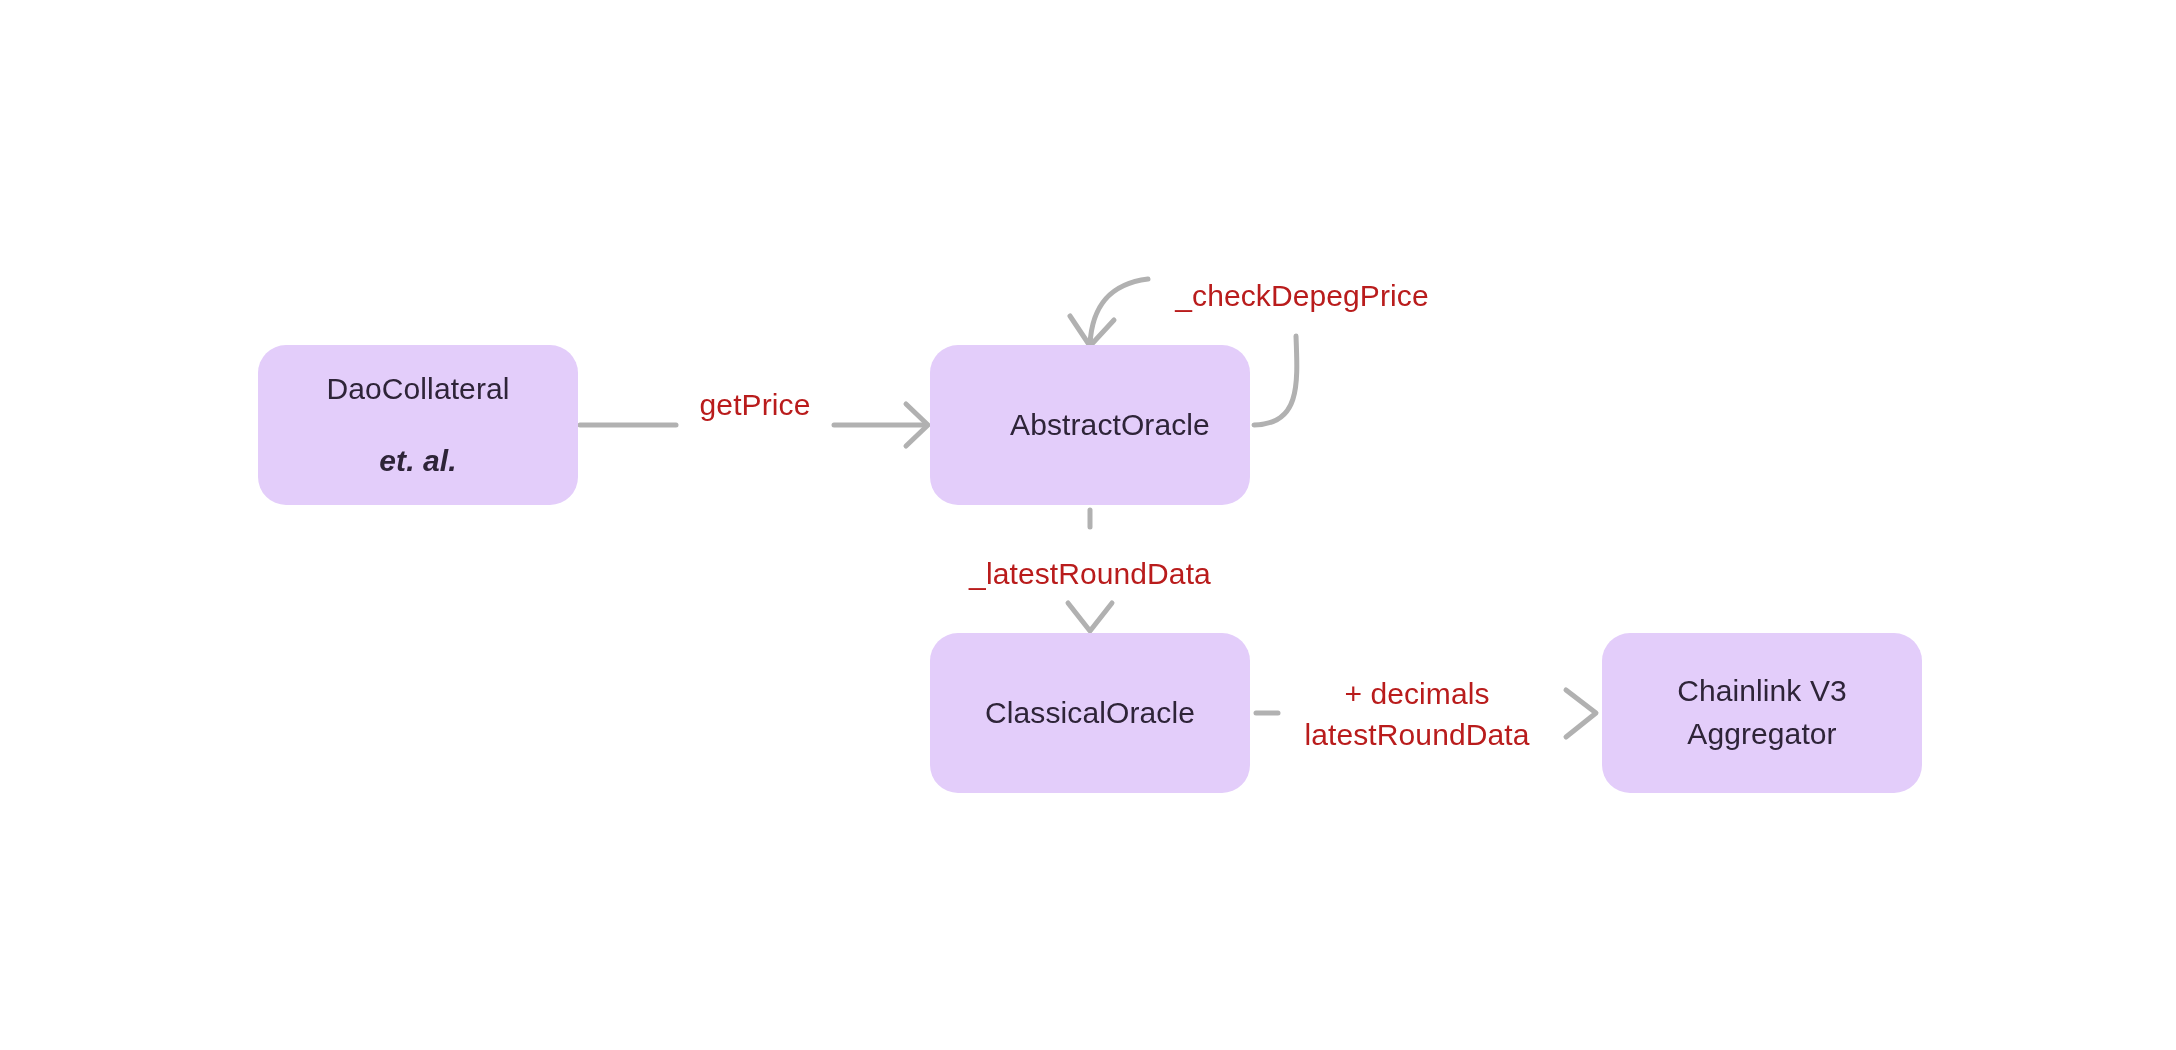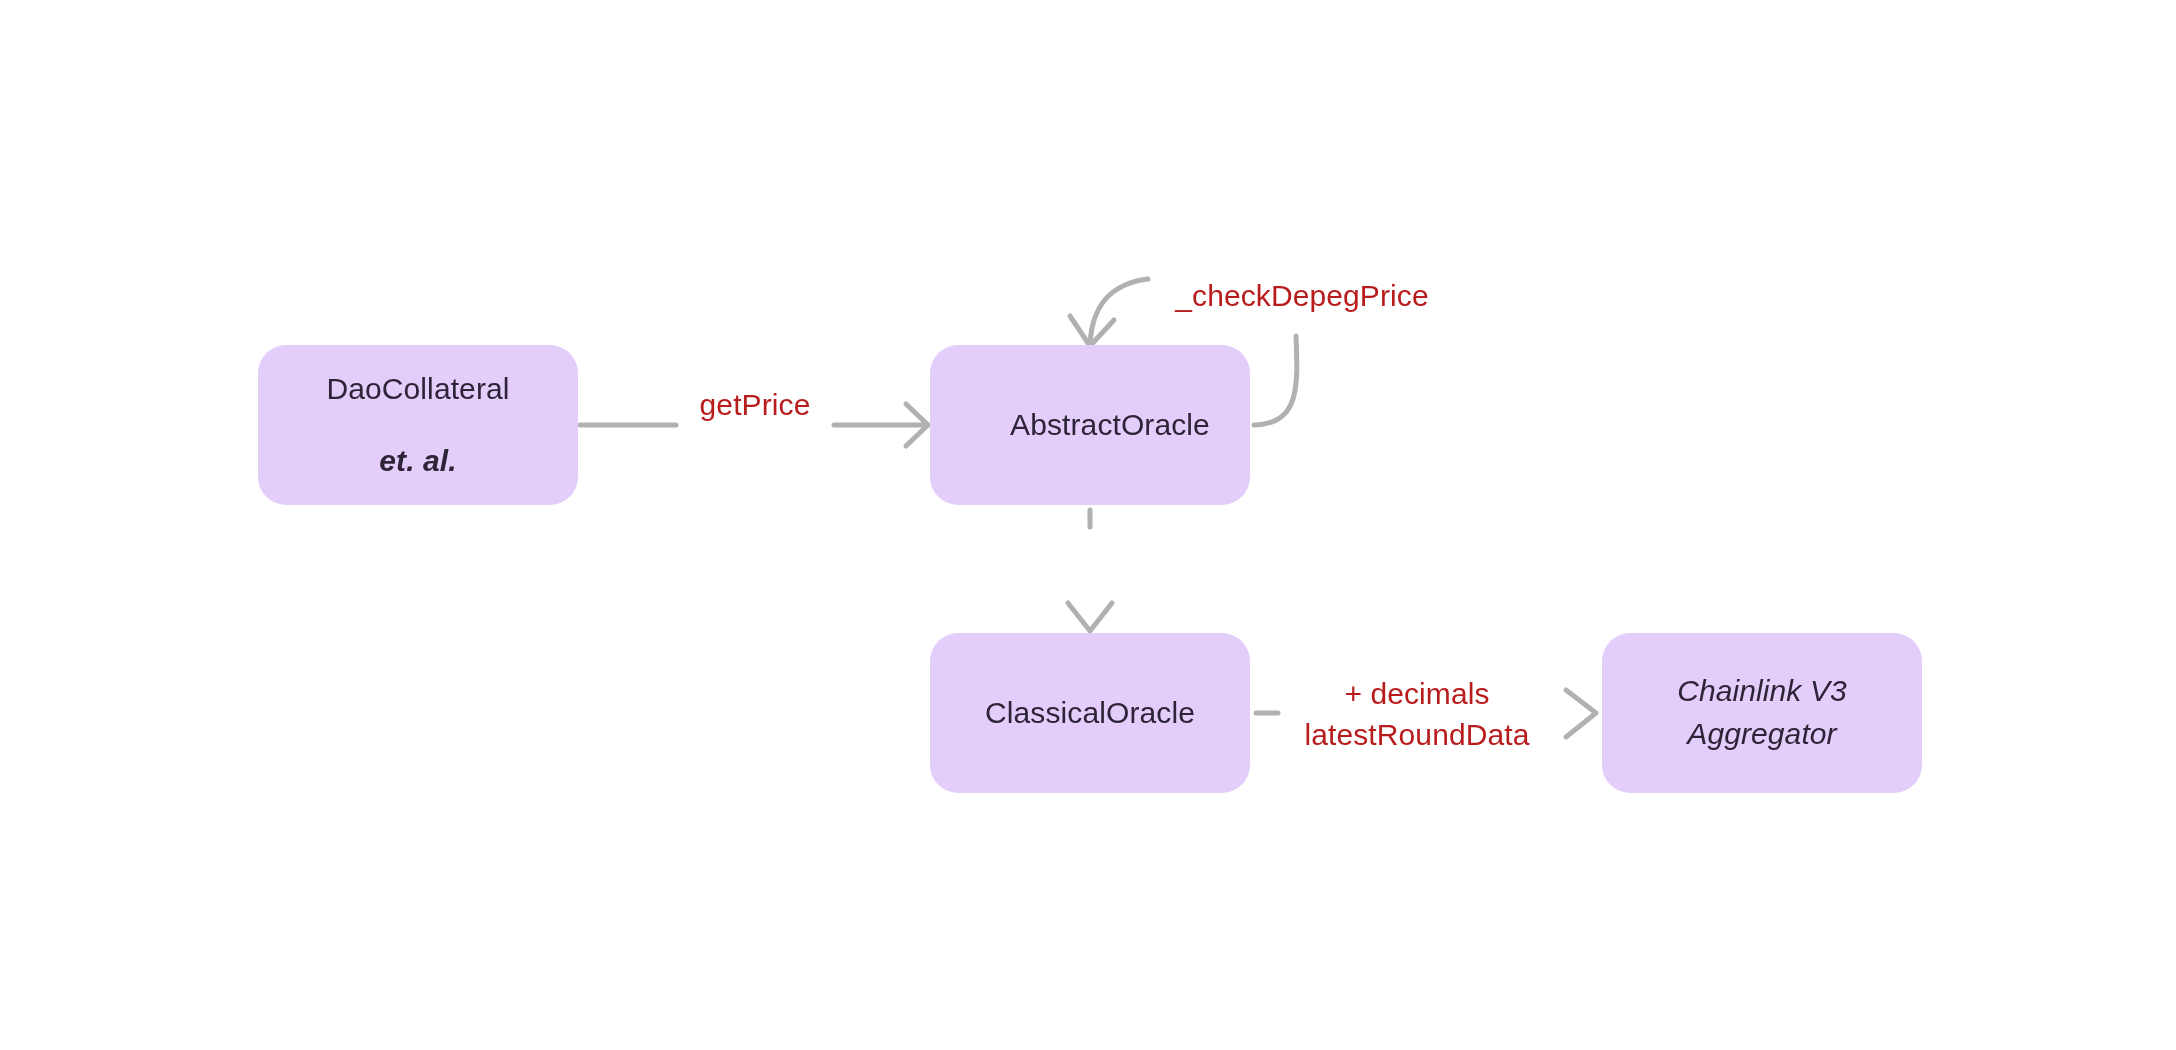--- a/index.html
+++ b/index.html
@@ -59,21 +59,21 @@
     text-align: center;
     white-space: nowrap;
     letter-spacing: 0.1px;
   }
   .edge-label .lbl-line { display: block; }
 
   
   #node-dao        { left: 258px;  top: 345px; gap: 29px; }
   #node-abstract   { left: 930px;  top: 345px; padding-left: 40px; }
   #node-classical  { left: 930px;  top: 633px; }
-  #node-chainlink  { left: 1602px; top: 633px; font-style: italic; }
+  #node-chainlink  { left: 1602px; top: 633px; }
 
   
   #label-getprice          { left: 688px;  top: 384px; width: 134px; }
   #label-checkdepeg        { left: 1160px; top: 275px; width: 284px; }
   #label-latestrounddata   { left: 948px;  top: 553px; width: 284px; }
   #label-latestround-dec   { left: 1288px; top: 673px; width: 258px; }
 </style>
 </head>
 <body>
 
@@ -118,19 +118,22 @@
   </div>
 
   <div class="edge-label" id="label-getprice">
     <span class="lbl-line">getPrice</span>
   </div>
 
   <div class="edge-label" id="label-checkdepeg">
     <span class="lbl-line">_checkDepegPrice</span>
   </div>
 
+  <div class="edge-label" id="label-latestrounddata">
+    <span class="lbl-line">_latestRoundData</span>
+  </div>
 
   <div class="edge-label" id="label-latestround-dec">
     <span class="lbl-line">+ decimals</span>
     <span class="lbl-line">latestRoundData</span>
   </div>
 
 </div>
 
 </body></html>

